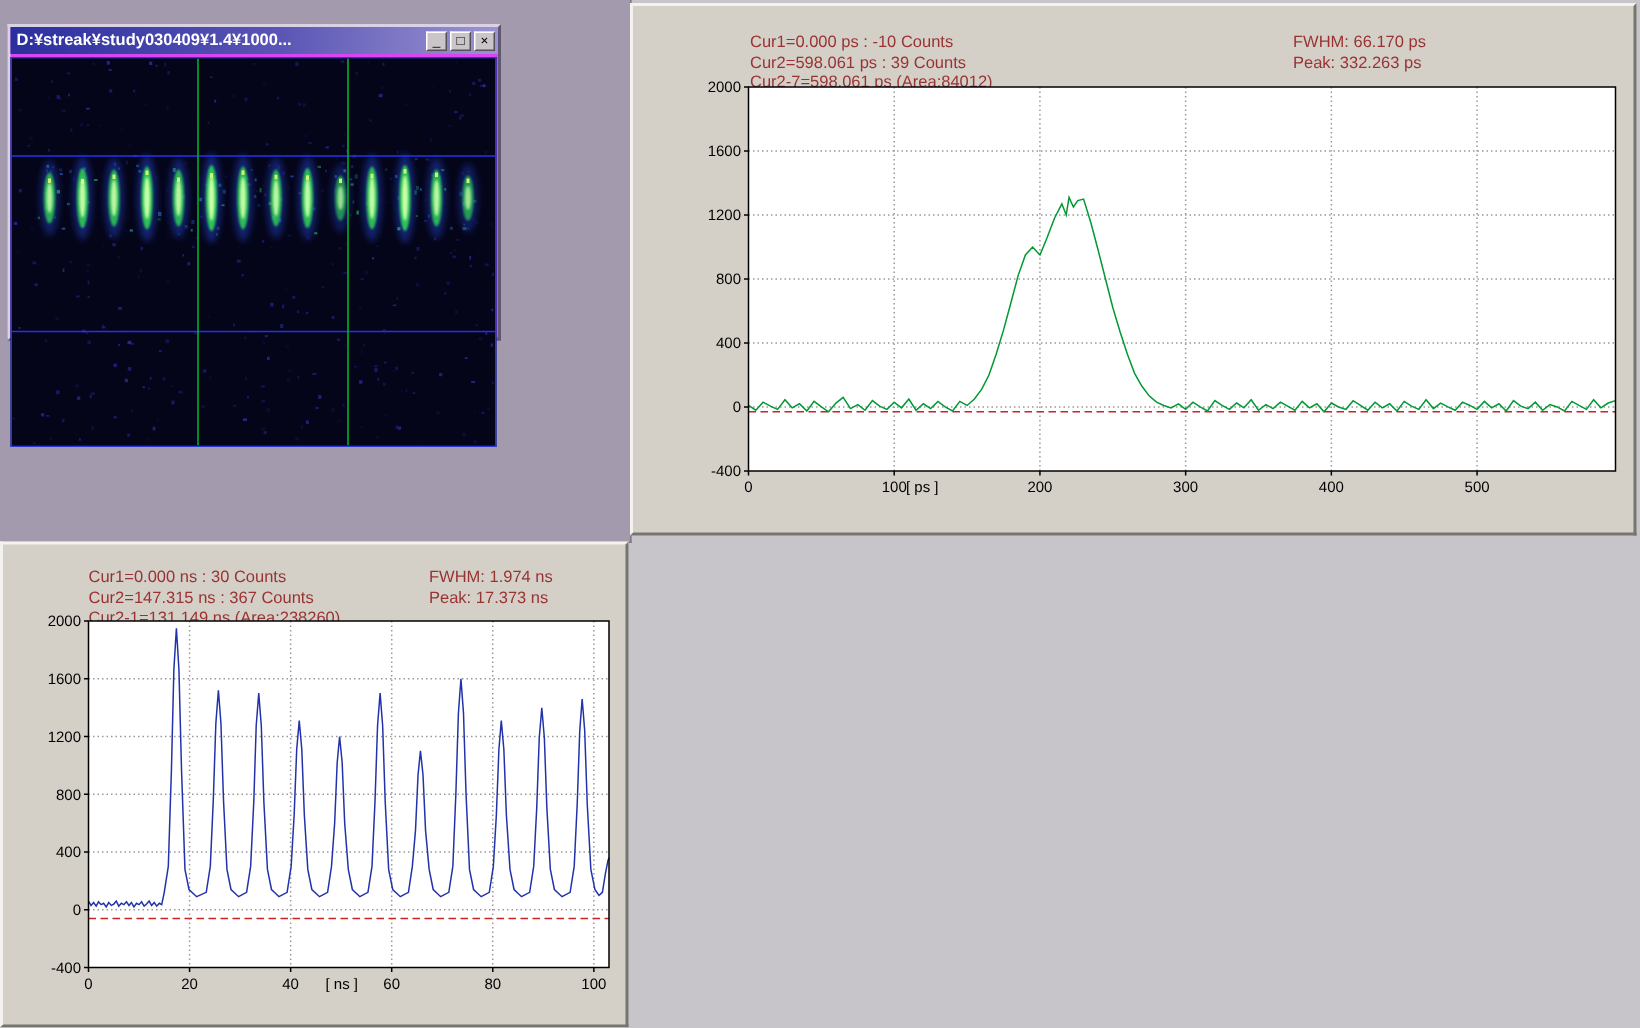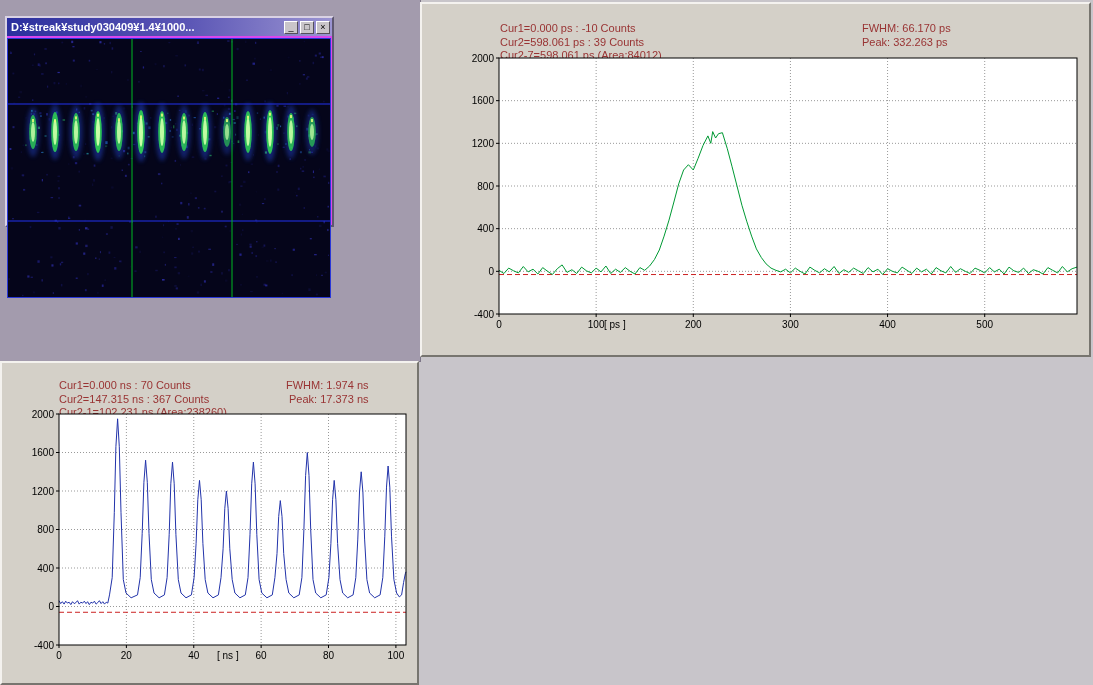--- a/index.html
+++ b/index.html
@@ -610,25 +610,25 @@
         <line x1="465.5714285714286" y1="310" x2="465.5714285714286" y2="313" stroke="#000"></line>
         <text x="465.5714285714286" y="324" text-anchor="middle" font-size="10">400</text>
         <line x1="562.7142857142858" y1="310" x2="562.7142857142858" y2="313" stroke="#000"></line>
         <text x="562.7142857142858" y="324" text-anchor="middle" font-size="10">500</text>
         <text x="182" y="324" font-size="10">[ ps ]</text>
       </svg>
   </div>
 
   <div class="chart-panel panel-ns">
     <div class="anno anno-left" style="color: rgb(153, 51, 51);">
-      <div>Cur1=0.000 ns : 70 Counts</div>
+      <div>Cur1=0.000 ns : 30 Counts</div>
       <div>Cur2=147.315 ns : 367 Counts</div>
-      <div>Cur2-1=102.231 ns (Area:238260)</div>
+      <div>Cur2-1=131.149 ns (Area:238260)</div>
     </div>
-    <div class="anno anno-right" style="color: rgb(153, 51, 51); text-align: right;">
+    <div class="anno anno-right" style="color: rgb(153, 51, 51);">
       <div>FWHM: 1.974 ns</div>
       <div>Peak: 17.373 ns</div>
     </div>
     <svg class="chart" id="chart-ns" width="415" height="320">
         <rect x="57" y="51" width="347" height="231" fill="#ffffff"></rect>
         <line x1="124.37864077669903" y1="51" x2="124.37864077669903" y2="282" stroke="#999" stroke-width="1" stroke-dasharray="1 2"></line>
         <line x1="191.75728155339806" y1="51" x2="191.75728155339806" y2="282" stroke="#999" stroke-width="1" stroke-dasharray="1 2"></line>
         <line x1="259.13592233009706" y1="51" x2="259.13592233009706" y2="282" stroke="#999" stroke-width="1" stroke-dasharray="1 2"></line>
         <line x1="326.5145631067961" y1="51" x2="326.5145631067961" y2="282" stroke="#999" stroke-width="1" stroke-dasharray="1 2"></line>
         <line x1="393.8932038834952" y1="51" x2="393.8932038834952" y2="282" stroke="#999" stroke-width="1" stroke-dasharray="1 2"></line>

